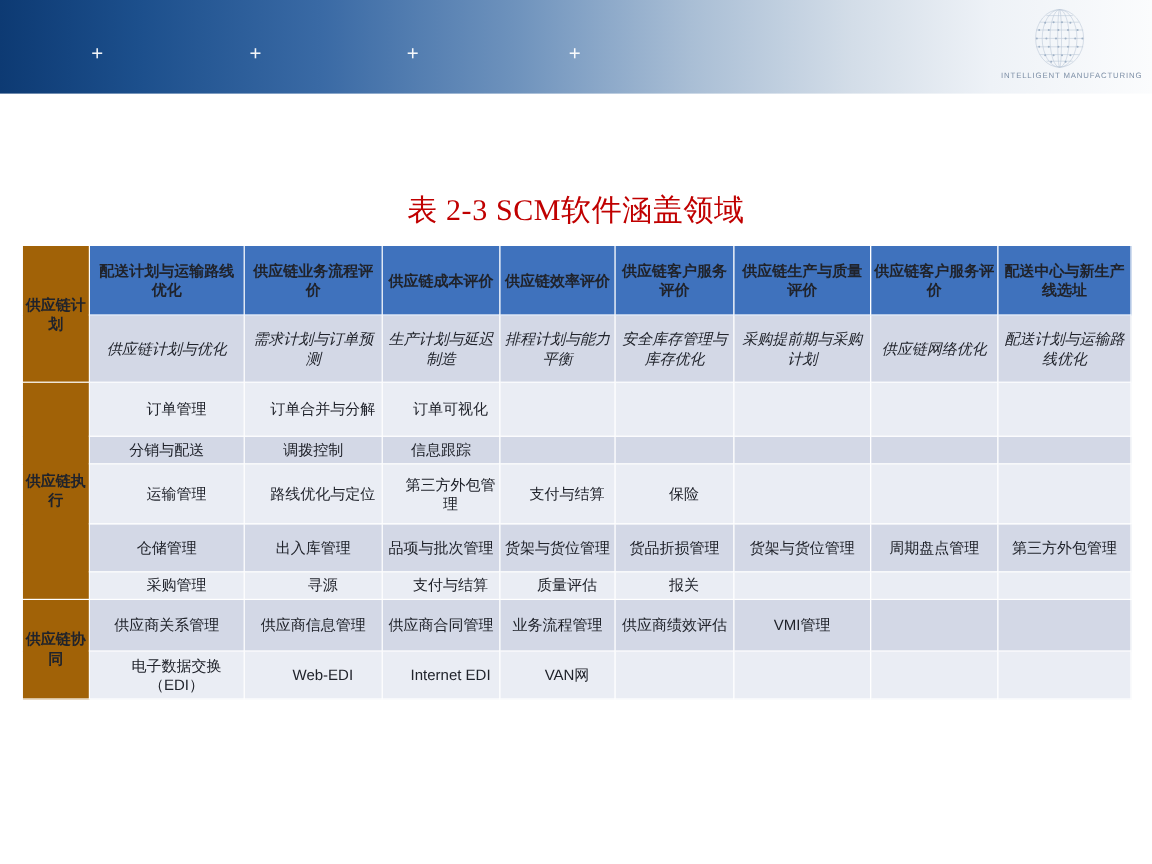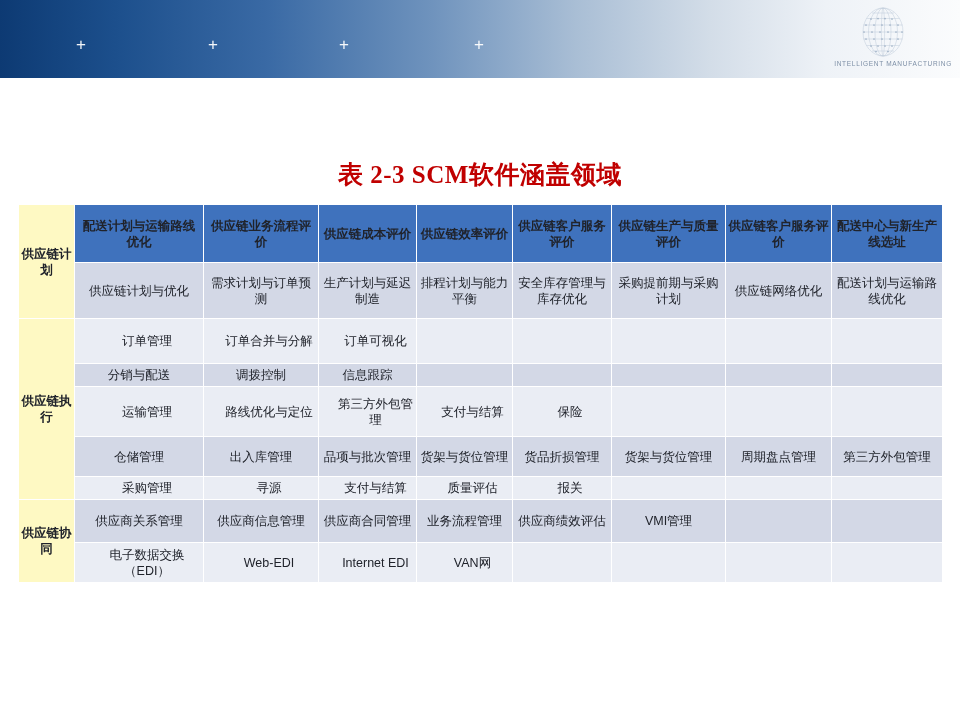--- a/index.html
+++ b/index.html
@@ -49,21 +49,21 @@
     white-space: nowrap;
     font-family: "Liberation Sans", "DejaVu Sans", sans-serif;
   }
 
   
   .slide-title {
     position: absolute;
     top: 158px; left: 0; width: 960px;
     text-align: center;
     font-size: 25px;
-    font-weight: bold;
+    font-weight: normal;
     color: #c00000;
     font-family: "Liberation Serif", "DejaVu Serif", serif;
     letter-spacing: .5px;
   }
 
   
   .table-wrap {
     position: absolute;
     left: 18px; top: 204px;
     width: 924px;
@@ -85,21 +85,21 @@
   }
   td.hdr {
     background: #3f72bd;
     color: #ffffff;
     font-weight: bold;
     height: 58px;
     font-size: 12.5px;
     line-height: 17px;
   }
   td.rowhdr {
-    background: #fef9c3;
+    background: #a16207;
     color: #ffffff;
     font-weight: bold;
     font-size: 13px;
     line-height: 19px;
     border: 1px solid #ffffff;
   }
   tr.dark td.cell { background: #d3d8e6; }
   tr.light td.cell { background: #eaedf4; padding-left: 18px; }
 
   .c1 { width: 56px; }
@@ -191,21 +191,21 @@
         <td class="hdr">配送计划与运输路线优化</td>
         <td class="hdr">供应链业务流程评价</td>
         <td class="hdr">供应链成本评价</td>
         <td class="hdr">供应链效率评价</td>
         <td class="hdr">供应链客户服务评价</td>
         <td class="hdr">供应链生产与质量评价</td>
         <td class="hdr">供应链客户服务评价</td>
         <td class="hdr">配送中心与新生产线选址</td>
       </tr>
 
-      <tr class="dark" style="height:56px;">
+      <tr class="dark" style="height:56px;font-style:italic;">
         <td class="cell">供应链计划与优化</td>
         <td class="cell">需求计划与订单预测</td>
         <td class="cell">生产计划与延迟制造</td>
         <td class="cell">排程计划与能力平衡</td>
         <td class="cell">安全库存管理与库存优化</td>
         <td class="cell">采购提前期与采购计划</td>
         <td class="cell">供应链网络优化</td>
         <td class="cell">配送计划与运输路线优化</td>
       </tr>
 

